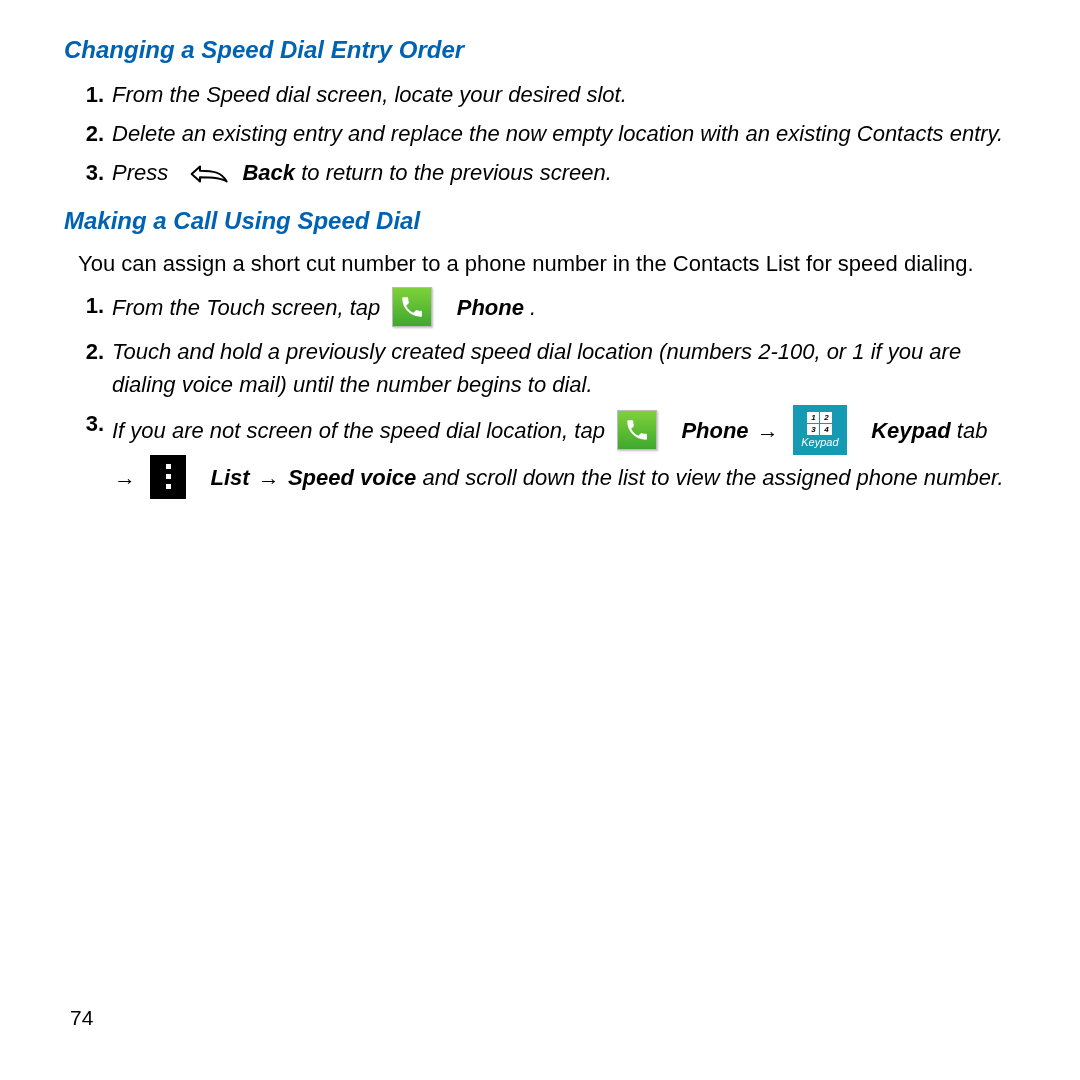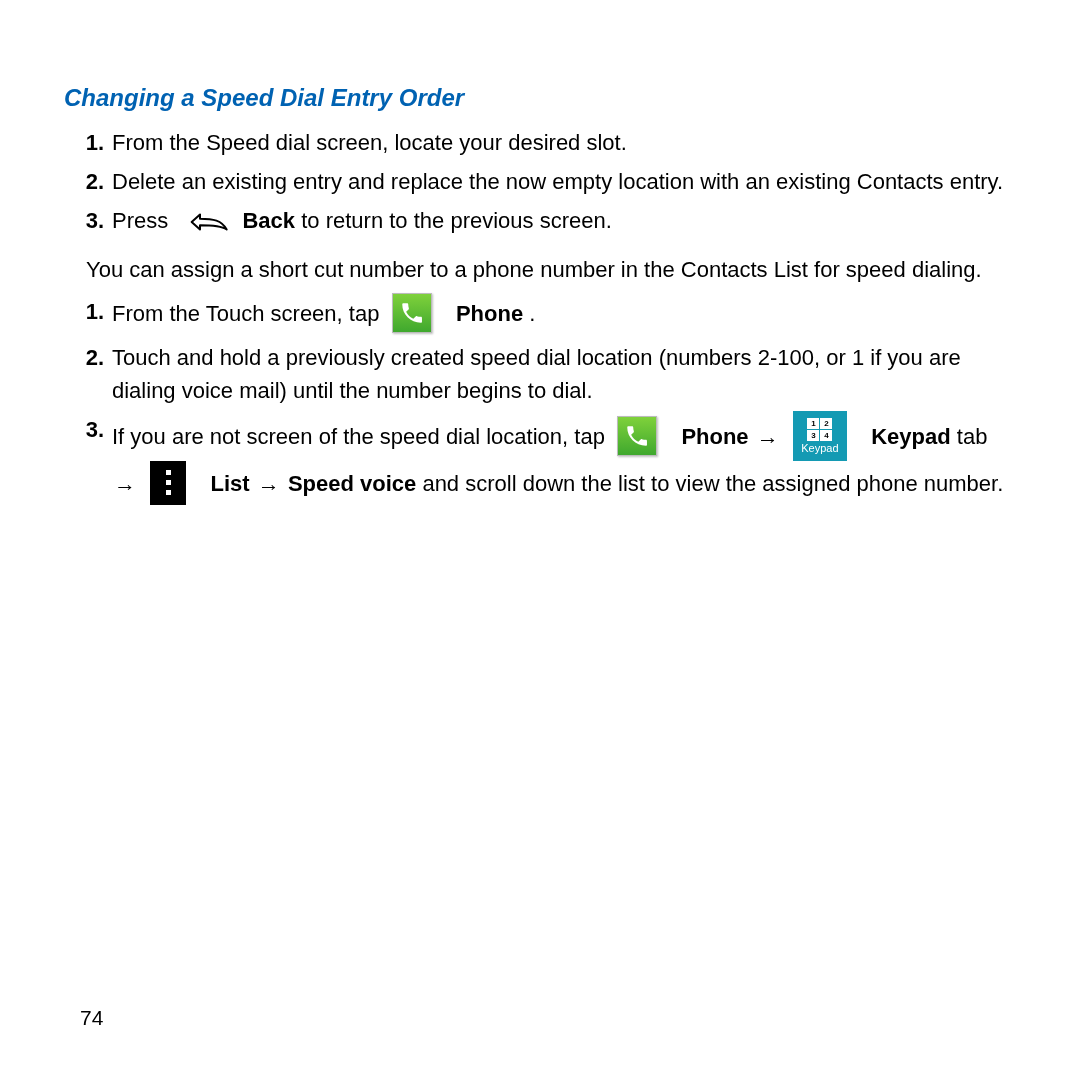--- a/index.html
+++ b/index.html
@@ -5,40 +5,40 @@
   html, body {
     margin: 0;
     padding: 0;
     width: 1080px;
     height: 1080px;
     background: #ffffff;
     font-family: Arial, Helvetica, sans-serif;
     color: #000000;
   }
   .page {
-    padding: 84px 64px 40px 64px;
+    padding: 36px 64px 40px 64px;
     position: relative;
     height: 100%;
     box-sizing: border-box;
   }
   .section-heading {
     font-style: italic;
     font-weight: bold;
     color: #0062b2;
     font-size: 24px;
     margin: 0 0 14px 0;
     font-family: Arial, Helvetica, sans-serif;
   }
   .para {
     font-size: 22px;
     line-height: 1.35;
     margin: 0 0 8px 0;
   }
   .intro {
-    margin-left: 22px;
+    margin-left: 14px;
     margin-bottom: 10px;
   }
   ol.steps {
     list-style: none;
     padding: 0;
     margin: 0 0 18px 0;
   }
   ol.steps > li {
     display: flex;
     align-items: flex-start;
@@ -48,20 +48,21 @@
   }
   ol.steps > li .num {
     font-weight: bold;
     width: 40px;
     flex-shrink: 0;
     text-align: right;
     padding-right: 8px;
   }
   ol.steps > li .step-body {
     flex: 1;
+    font-style: italic;
   }
   .b { font-weight: bold; }
   .inline-icon {
     display: inline-flex;
     vertical-align: middle;
     margin: 0 6px;
   }
   .back-icon-svg {
     width: 50px;
     height: 30px;
@@ -129,21 +130,21 @@
     gap: 5px;
   }
   .menu-dot {
     width: 5px;
     height: 5px;
     background: #ffffff;
   }
   .page-number {
     position: absolute;
     bottom: 50px;
-    left: 80px;
+    left: 70px;
     font-size: 21px;
   }
   .arrow { padding: 0 2px; }
 </style>
 </head>
 <body>
 
 <div class="page">
 
   <h3 class="section-heading">Changing a Speed Dial Entry Order</h3>
@@ -165,20 +166,21 @@
           <svg class="back-icon-svg" viewBox="0 0 60 34">
             <path d="M14 17 L24 8 L24 13 C40 13 50 15 56 26 C50 22 40 21 24 21 L24 26 Z" fill="none" stroke="#000" stroke-width="2.4" stroke-linejoin="round" stroke-linecap="round"></path>
           </svg>
         </span>
         <span class="b">Back</span>
         <span> to return to the previous screen.</span>
       </span>
     </li>
   </ol>
 
+  <h3 class="section-heading">Making a Call Using Speed Dial</h3>
 
   <p class="para intro">You can assign a short cut number to a phone number in the Contacts List for speed dialing.</p>
 
   <ol class="steps">
     <li>
       <span class="num">1.</span>
       <span class="step-body">
         <span>From the Touch screen, tap </span>
         <span class="inline-icon phone-icon">
           <svg viewBox="0 0 24 24">

